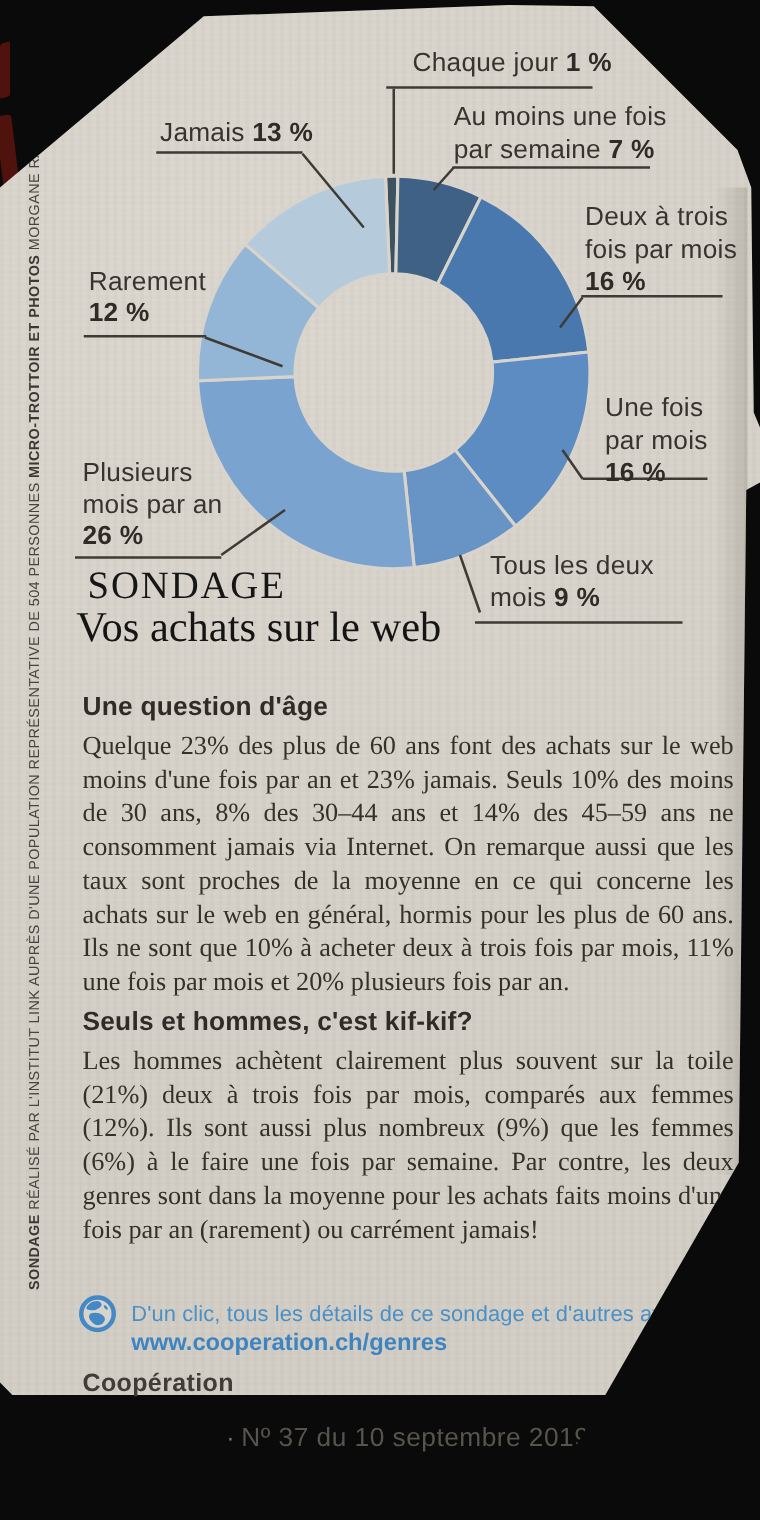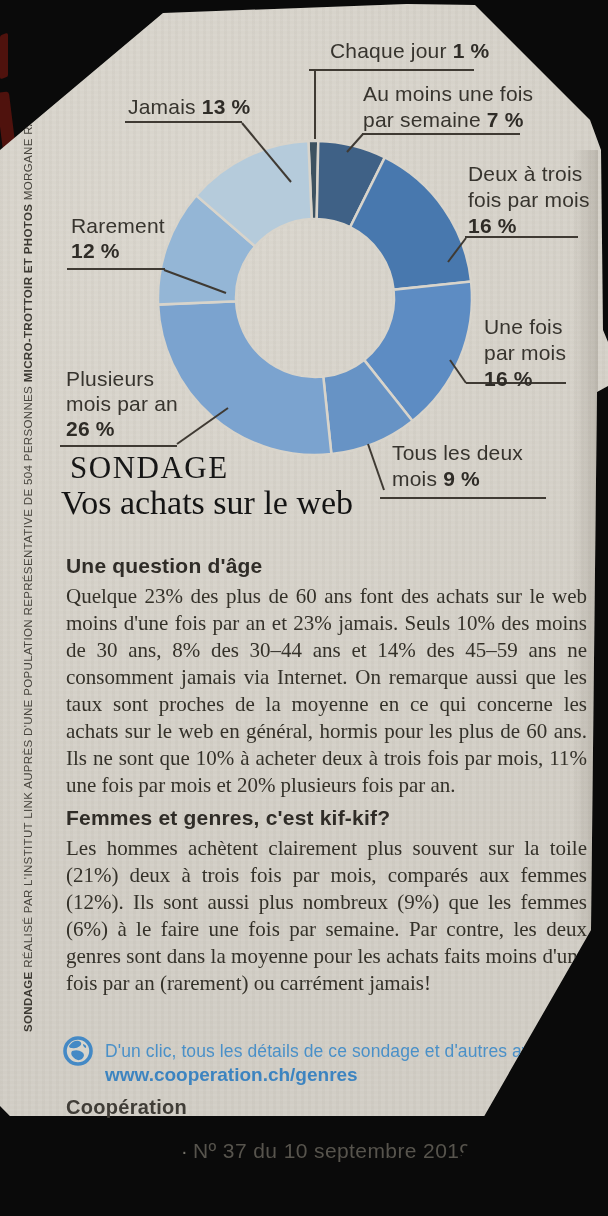--- a/index.html
+++ b/index.html
@@ -148,21 +148,21 @@
     </div>
 
     <div class="kicker">SONDAGE</div>
     <div class="headline">Vos achats sur le web</div>
 
     <div class="section sec1">
       <h2>Une question d'âge</h2>
       <p>Quelque 23% des plus de 60 ans font des achats sur le web moins d'une fois par an et 23% jamais. Seuls 10% des moins de 30 ans, 8% des 30–44 ans et 14% des 45–59 ans ne consomment jamais via Internet. On remarque aussi que les taux sont proches de la moyenne en ce qui concerne les achats sur le web en général, hormis pour les plus de 60 ans. Ils ne sont que 10% à acheter deux à trois fois par mois, 11% une fois par mois et 20% plusieurs fois par an.</p>
     </div>
     <div class="section sec2">
-      <h2>Femmes et genres, c'est kif-kif?</h2>
+      <h2>Seuls et hommes, c'est kif-kif?</h2>
       <p>Les hommes achètent clairement plus souvent sur la toile (21%) deux à trois fois par mois, comparés aux femmes (12%). Ils sont aussi plus nombreux (9%) que les femmes (6%) à le faire une fois par semaine. Par contre, les deux genres sont dans la moyenne pour les achats faits moins d'une fois par an (rarement) ou carrément jamais!</p>
     </div>
 
     <svg class="globe" width="30" height="30" viewBox="0 0 30 30">
       <circle cx="15" cy="15" r="13" fill="#d8d4cb" stroke="#4489c5" stroke-width="3.6"></circle>
       <path d="M6 10 Q10 4 16 5 Q20 7 17 10 Q13 13 9 12 Q6 12 6 10 Z" fill="#4489c5"></path>
       <path d="M9 15 Q15 13 19 16 Q23 19 19 23 Q14 26 10 21 Q7 18 9 15 Z" fill="#4489c5"></path>
       <path d="M20 8 Q24 9 23 12 Q20 11 20 8 Z" fill="#4489c5"></path>
     </svg>
     <div class="link-line1">D'un clic, tous les détails de ce sondage et d'autres avis sur:</div>

